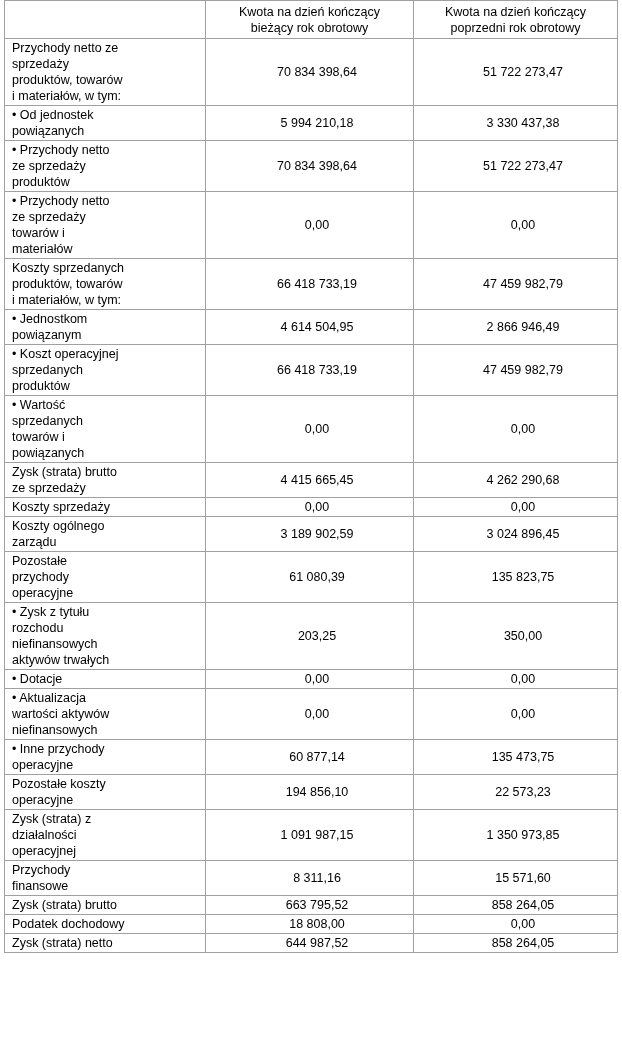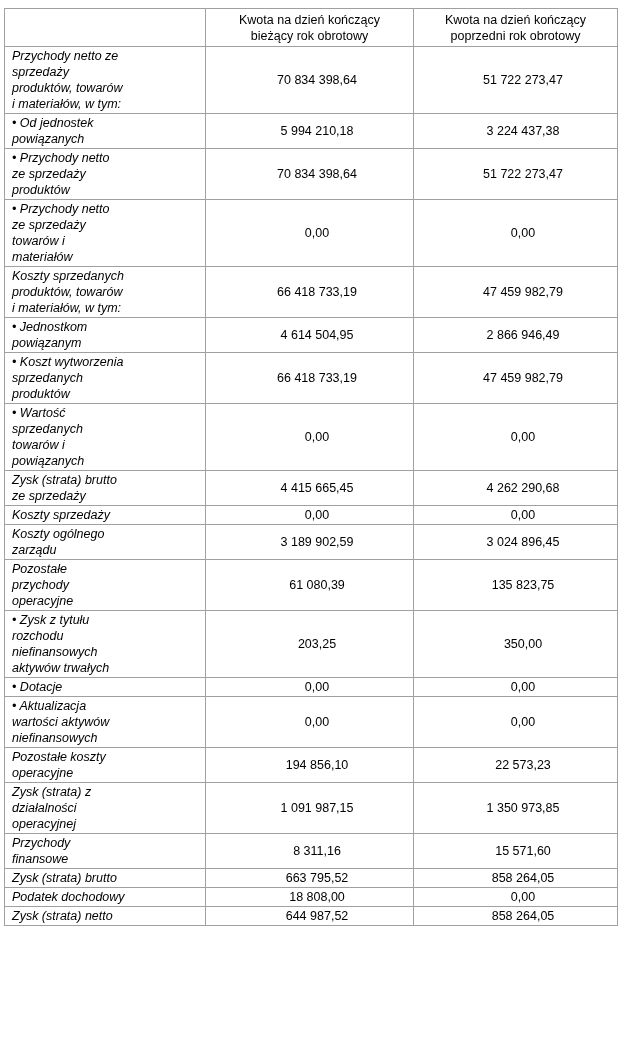--- a/index.html
+++ b/index.html
@@ -7,21 +7,21 @@
     padding: 0;
     background: #ffffff;
     font-family: "Liberation Sans", "DejaVu Sans", sans-serif;
     color: #000000;
   }
   .page {
     width: 622px;
     height: 1044px;
     background: #ffffff;
     box-sizing: border-box;
-    padding: 8px 5px 4px 4px;
+    padding: 0 5px 4px 4px;
     overflow: hidden;
   }
   table.fin {
     border-collapse: collapse;
     table-layout: fixed;
     width: 613px;
     font-size: 12.5px;
     line-height: 16px;
   }
   table.fin col.c-label { width: 201px; }
@@ -39,21 +39,20 @@
     padding: 2px 4px;
     white-space: pre-line;
     height: 33px;
   }
   th.corner { padding: 2px 4px; }
   td.label {
     text-align: left;
     vertical-align: top;
     padding: 1px 4px 1px 7px;
     white-space: pre-line;
-    font-style: italic;
   }
   td.value {
     text-align: center;
     vertical-align: middle;
     padding: 1px 4px 1px 19px;
     white-space: nowrap;
   }
 </style>
 </head>
 <body>
@@ -81,21 +80,21 @@
 produktów, towarów
 i materiałów, w tym:</td>
     <td class="value">70 834 398,64</td>
     <td class="value">51 722 273,47</td>
   </tr>
 
   <tr>
     <td class="label">• Od jednostek
 powiązanych</td>
     <td class="value">5 994 210,18</td>
-    <td class="value">3 224 437,38</td>
+    <td class="value">3 330 437,38</td>
   </tr>
 
   <tr>
     <td class="label">• Przychody netto
 ze sprzedaży
 produktów</td>
     <td class="value">70 834 398,64</td>
     <td class="value">51 722 273,47</td>
   </tr>
 
@@ -117,21 +116,21 @@
   </tr>
 
   <tr>
     <td class="label">• Jednostkom
 powiązanym</td>
     <td class="value">4 614 504,95</td>
     <td class="value">2 866 946,49</td>
   </tr>
 
   <tr>
-    <td class="label">• Koszt wytworzenia
+    <td class="label">• Koszt operacyjnej
 sprzedanych
 produktów</td>
     <td class="value">66 418 733,19</td>
     <td class="value">47 459 982,79</td>
   </tr>
 
   <tr>
     <td class="label">• Wartość
 sprzedanych
 towarów i
@@ -185,20 +184,26 @@
   </tr>
 
   <tr>
     <td class="label">• Aktualizacja
 wartości aktywów
 niefinansowych</td>
     <td class="value">0,00</td>
     <td class="value">0,00</td>
   </tr>
 
+  <tr>
+    <td class="label">• Inne przychody
+operacyjne</td>
+    <td class="value">60 877,14</td>
+    <td class="value">135 473,75</td>
+  </tr>
 
   <tr>
     <td class="label">Pozostałe koszty
 operacyjne</td>
     <td class="value">194 856,10</td>
     <td class="value">22 573,23</td>
   </tr>
 
   <tr>
     <td class="label">Zysk (strata) z

